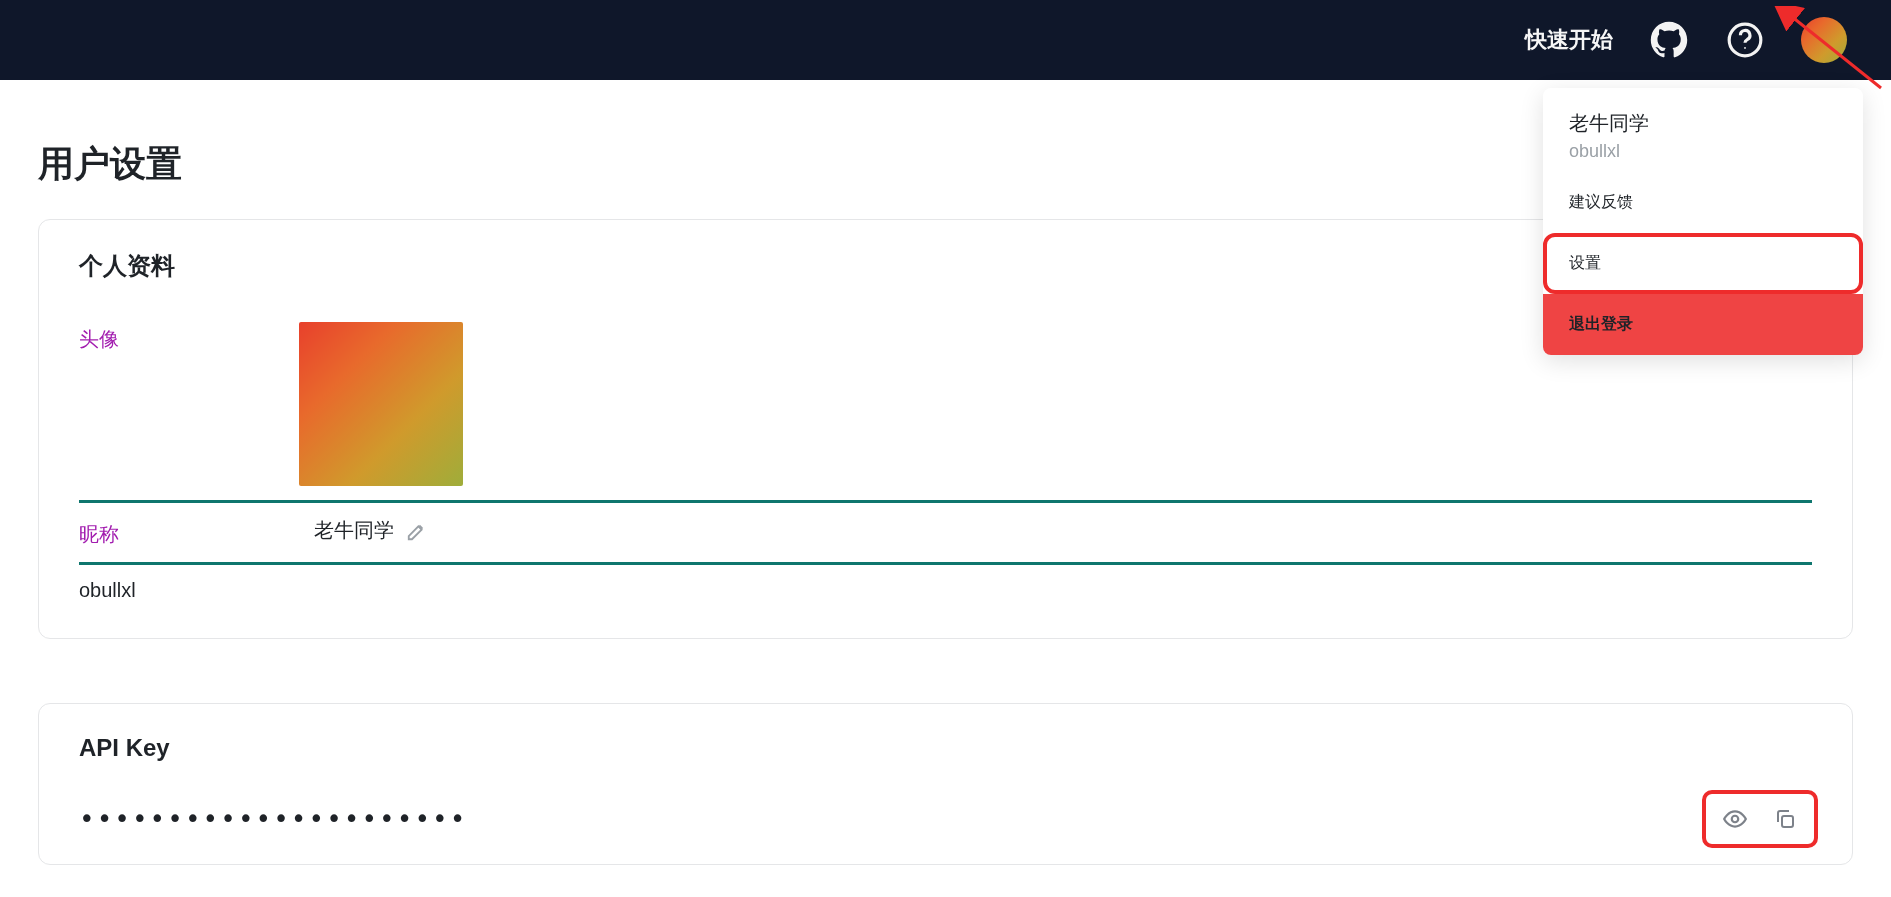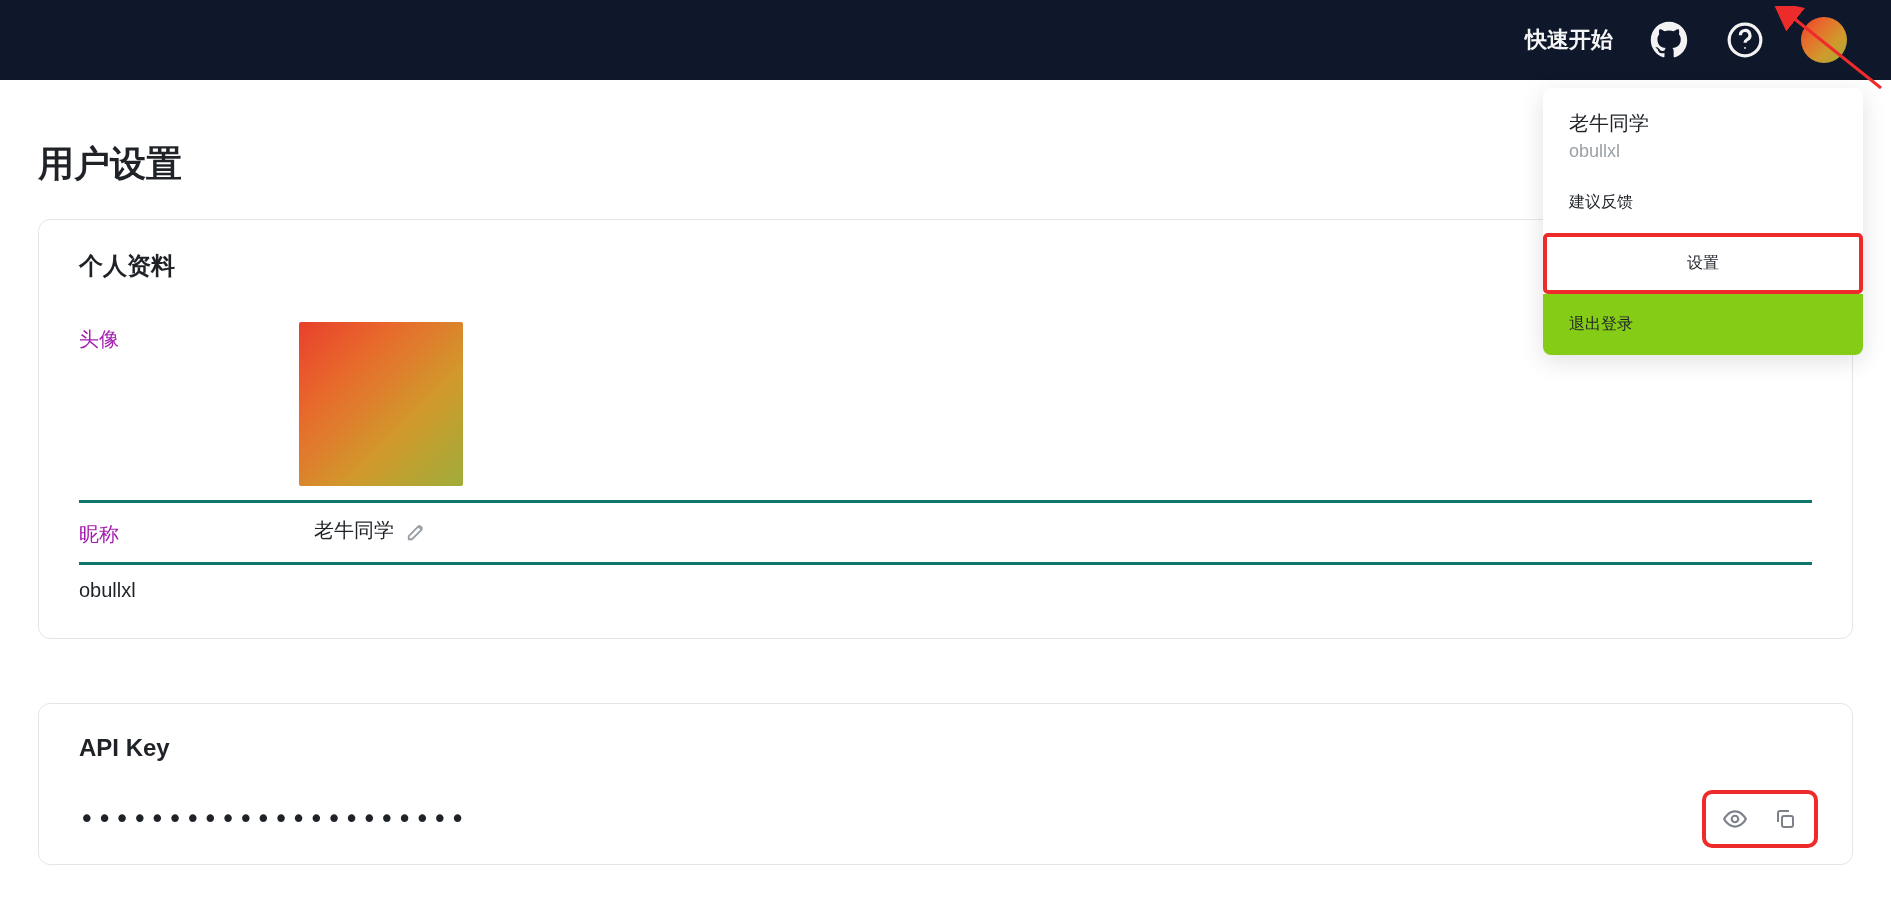--- a/index.html
+++ b/index.html
@@ -74,25 +74,25 @@
   }
   .dropdown .menu-item {
     padding: 20px 26px;
     font-size: 16px;
     color: #1f2328;
     cursor: pointer;
   }
   .dropdown .menu-item.highlight {
     outline: 4px solid #ee2b2b;
     outline-offset: -4px;
-    border-radius: 5px;
-    text-align: center;
+    border-radius: 12px;
   }
   .dropdown .menu-item.logout {
-    background: #84cc16;
+    background: #ef4444;
+    font-weight: bold;
   }
 
   
   .page {
     padding: 60px 38px 0 38px;
   }
   .page-title {
     font-size: 36px;
     font-weight: 700;
     color: #1f2328;

